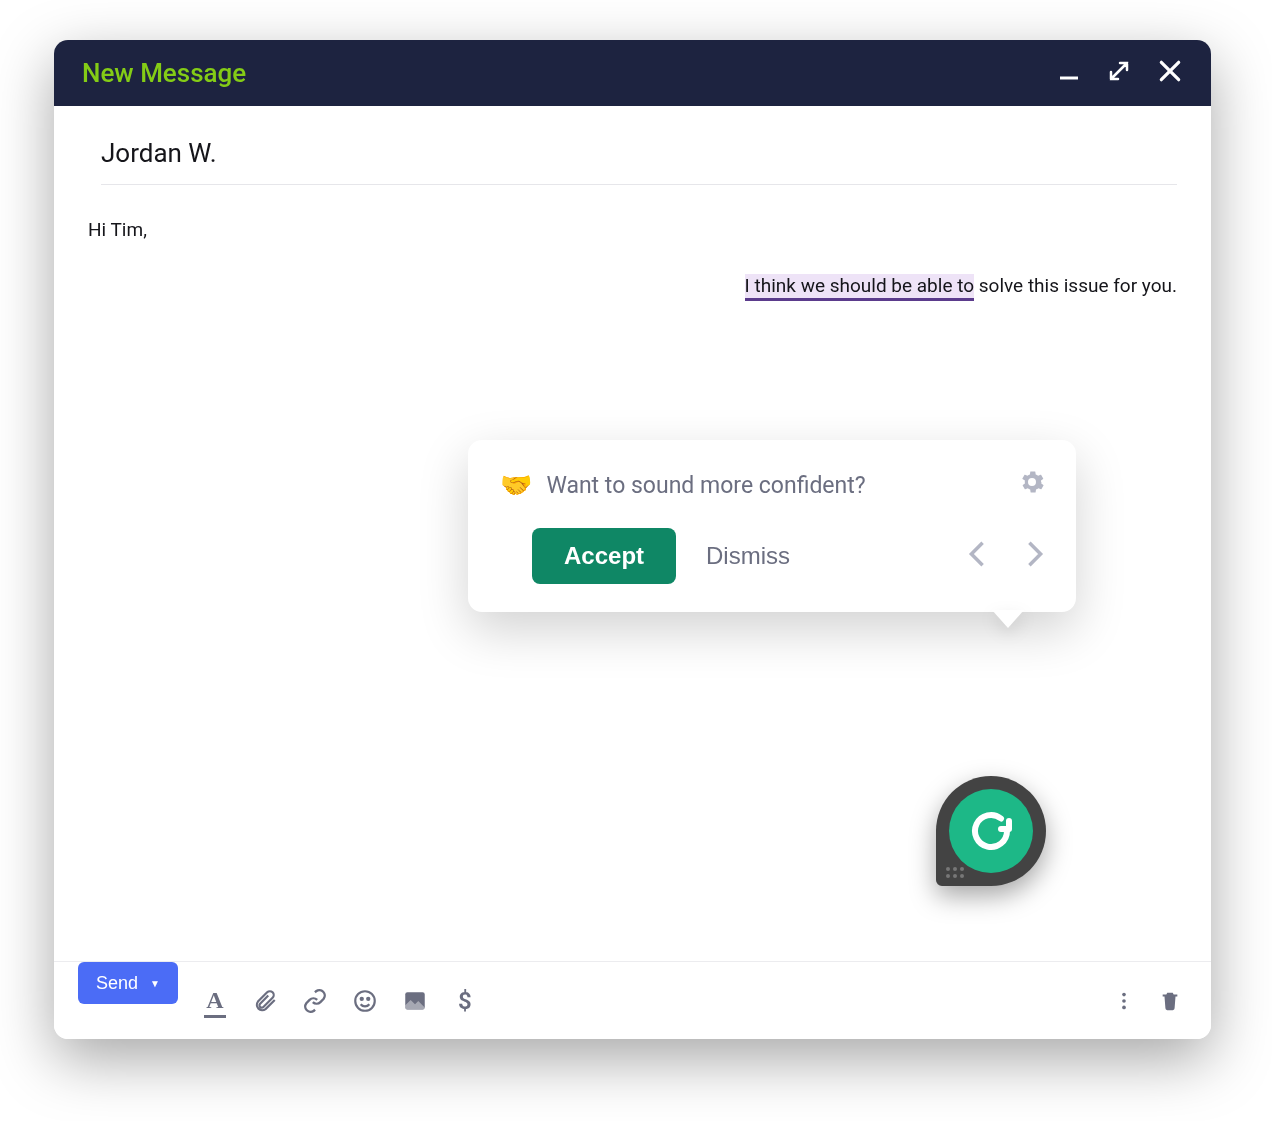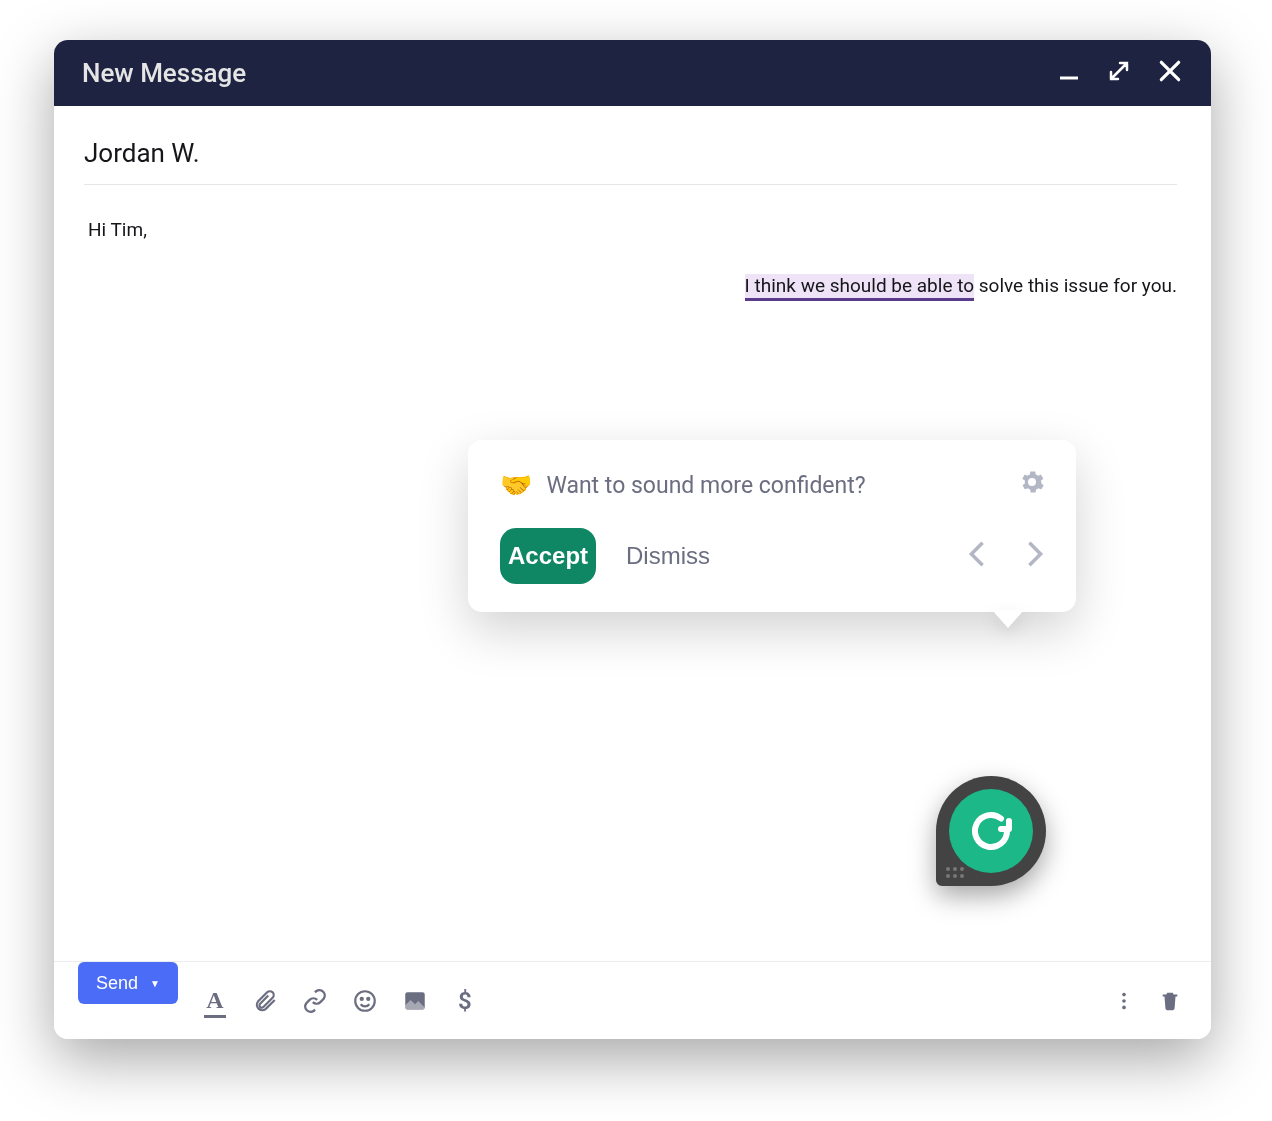--- a/index.html
+++ b/index.html
@@ -13,30 +13,30 @@
     box-shadow: 0 20px 60px rgba(0,0,0,0.35);
     overflow: visible;
   }
   
   .hdr {
     height: 66px;
     background: #1d2340;
     border-radius: 14px 14px 0 0;
     display: flex; align-items: center;
     padding: 0 28px;
-    color: #e5e5e5;
+    color: #84cc16;
     gap: 9px;
   }
   .hdr-title { font-size: 26px; font-weight: 500; flex: 1; }
   .hdr-icons { display: flex; gap: 26px; align-items: center; }
   .hdr-icons svg { width: 24px; height: 24px; stroke: #fff; }
   .hdr-close svg { width: 26px; height: 26px; }
 
   
-  .fields { padding: 22px 34px 0 30px; }
+  .fields { padding: 22px 34px 0 47px; }
   .field-row { border-bottom: 1px solid #e6e6ea; padding: 10px 0 16px 0; }
   .to-val { font-size: 26px; color: #15151a; }
   .subject-placeholder { font-size: 26px; color: #8a8d9c; }
 
   
   .body-area { padding: 30px 34px 0 34px; font-size: 19px; color: #15151a; line-height: 1.6; }
   .hl {
     background: #eee3f7;
     border-bottom: 3px solid #5b3b8c;
     padding-bottom: 1px;
@@ -55,22 +55,22 @@
   }
   .card-head { display: flex; align-items: center; gap: 14px; color: #6b6e80; font-size: 23px; }
   .card-head-title { flex: 1; }
   .gear { width: 24px; height: 24px; color: #b3b6c4; }
   .card-sugg { margin-top: 28px; font-size: 25px; font-weight: 600; line-height: 1.55; }
   .strike { color: #f04a55; text-decoration: line-through; text-decoration-thickness: 2px; }
   .repl { color: #16b97f; }
   .rest { color: #15151a; font-weight: 500; }
   .card-actions { display: flex; align-items: center; margin-top: 28px; }
   .btn-accept {
-    background: #0f8765; color: #fff; border: none; border-radius: 16px;
-    padding: 14px 8px; font-size: 24px; font-weight: 700; cursor: pointer;
+    background: #0f8765; color: #fff; border: none; border-radius: 8px;
+    padding: 14px 32px; font-size: 24px; font-weight: 700; cursor: pointer; margin-left: 32px;
   }
   .btn-dismiss {
     background: none; border: none; color: #6b6e80; font-size: 24px;
     margin-left: 30px; cursor: pointer;
   }
   .nav-arrows { margin-left: auto; display: flex; gap: 40px; color: #b3b6c4; }
   .nav-arrows svg { width: 18px; height: 28px; stroke: currentColor; }
   .pointer {
     position: absolute;
     right: 52px; bottom: -16px;

